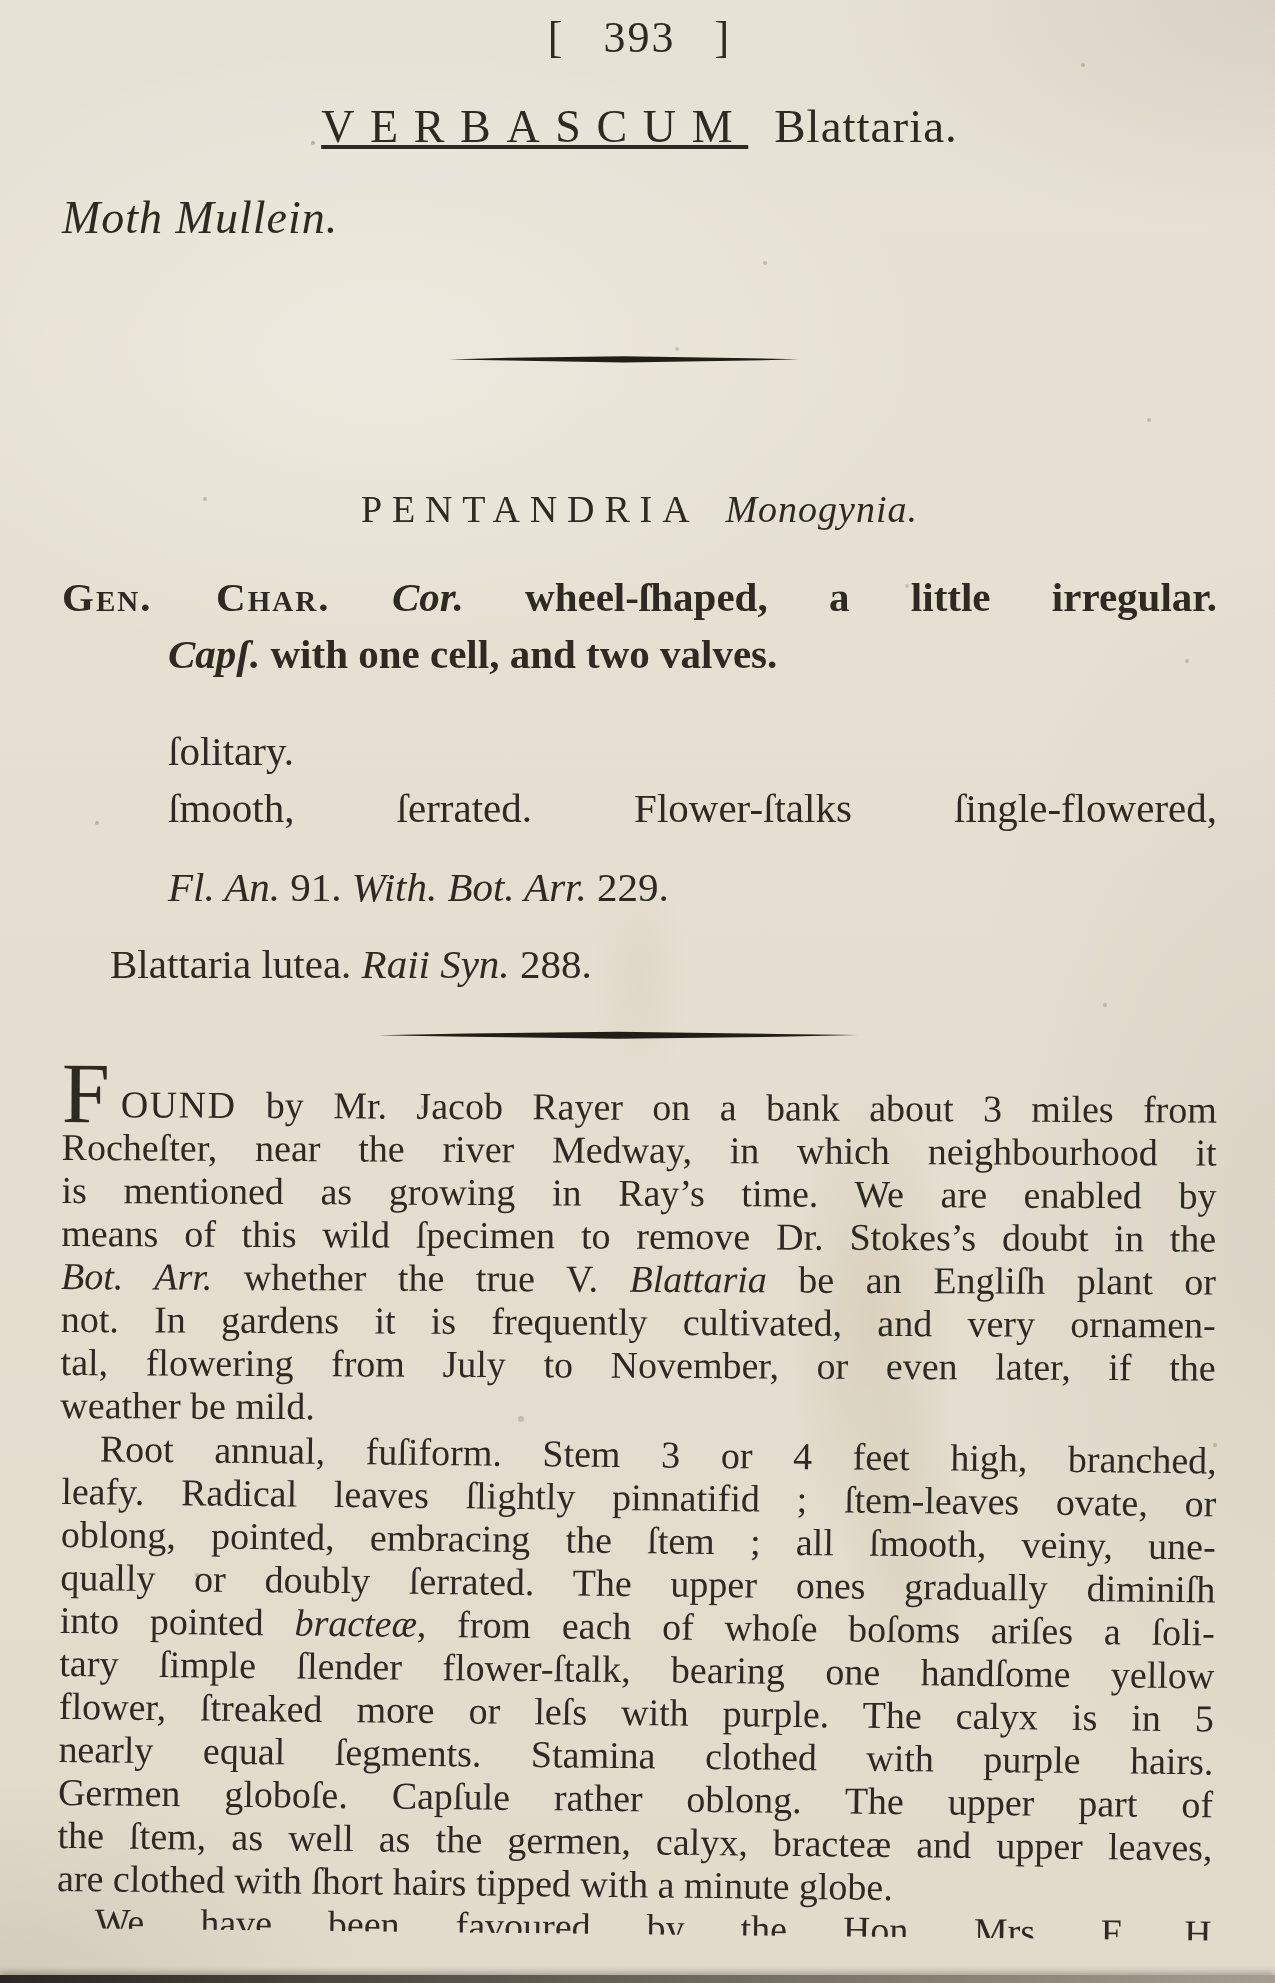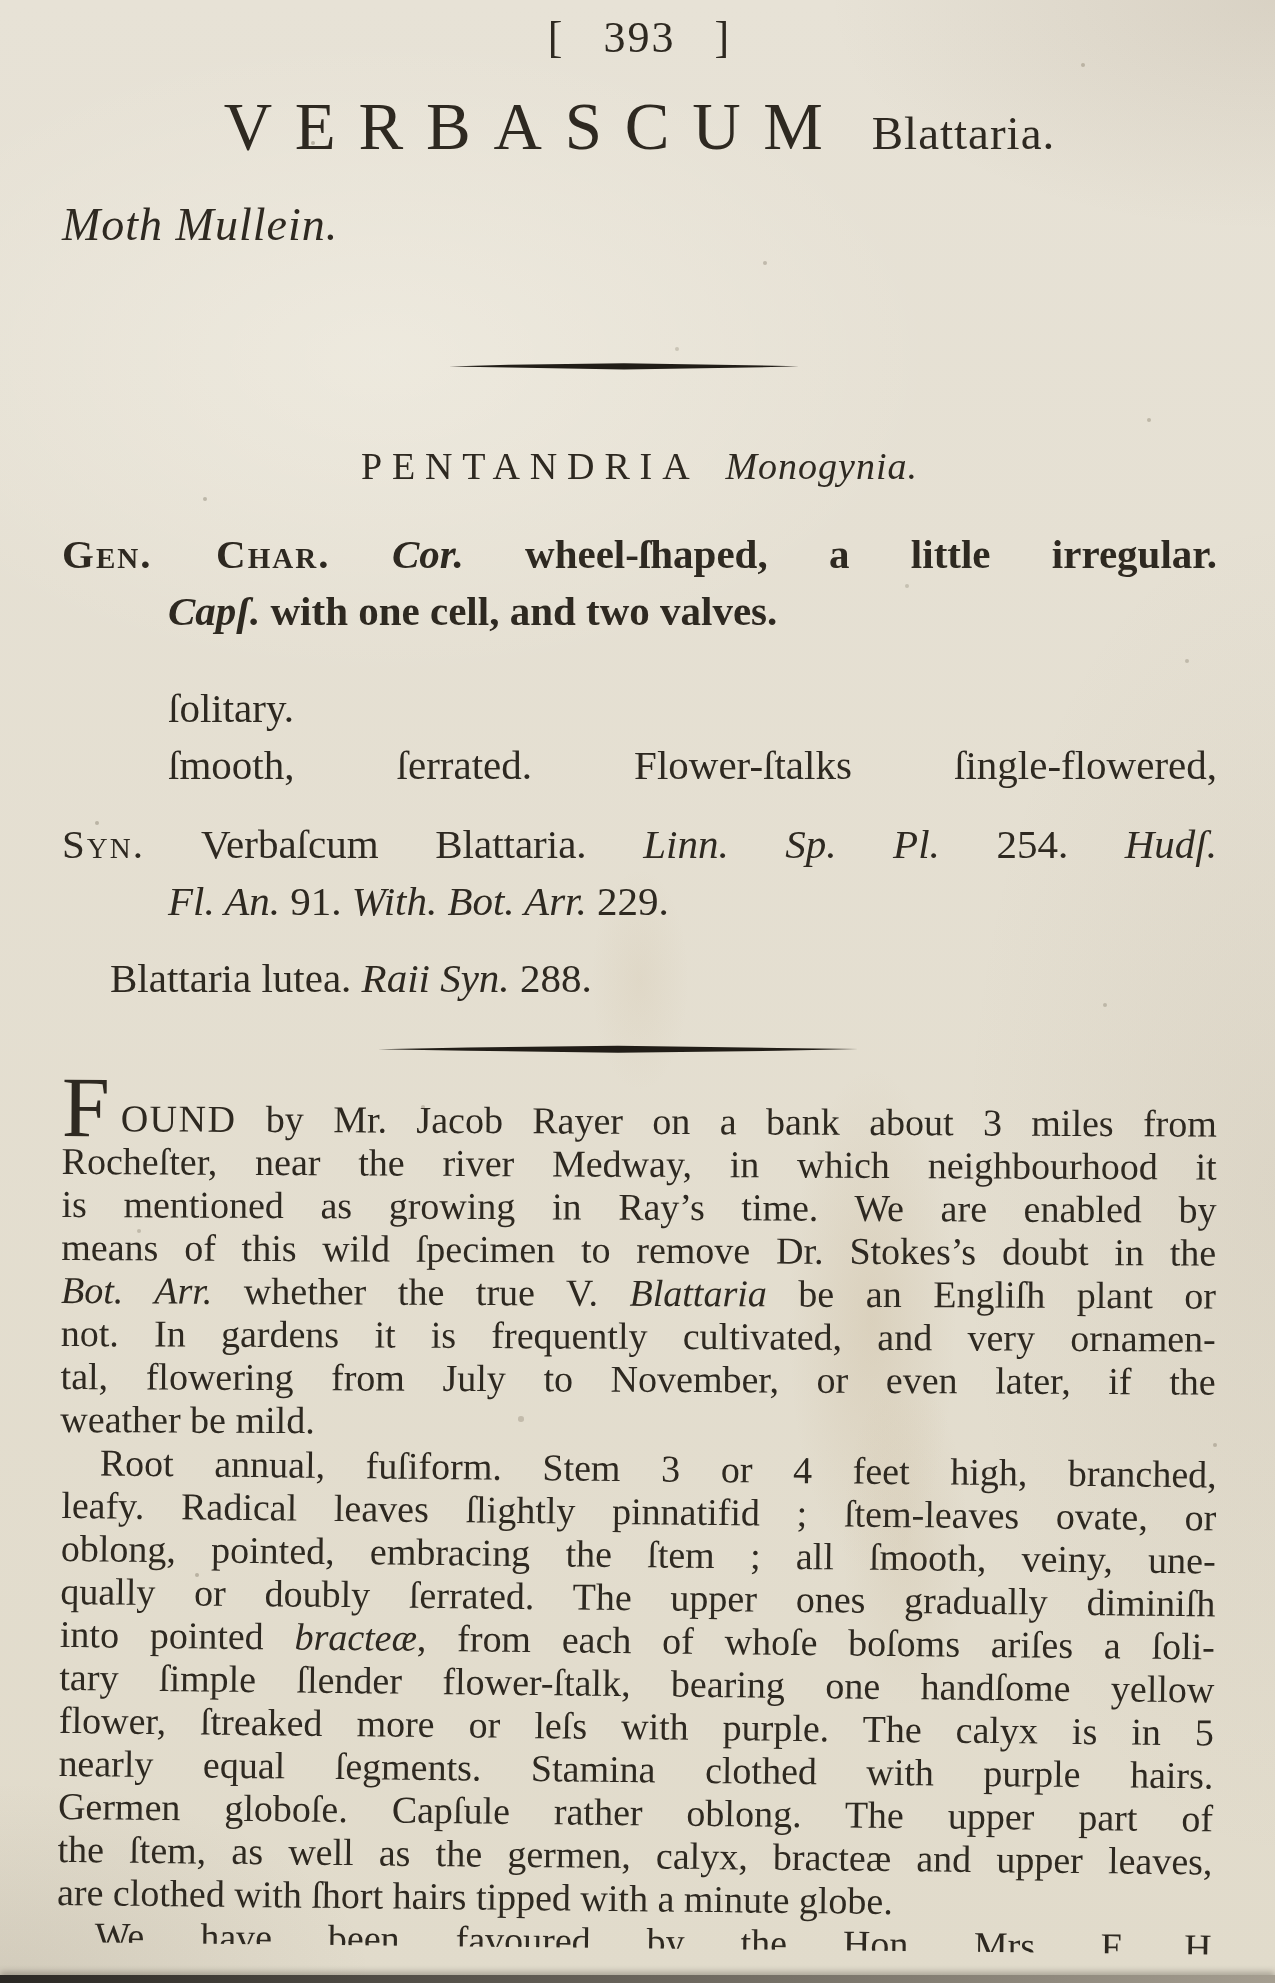--- a/index.html
+++ b/index.html
@@ -34,43 +34,44 @@
     word-spacing:26px;
     letter-spacing:2px;
   }
   .title{
     text-align:center;
     margin-top:26px;
     line-height:68px;
     white-space:nowrap;
   }
   .title .genus{
-    font-size:67px;
+    font-size:46px;
     letter-spacing:0.34em;
+    text-decoration:underline;
   }
   .title .species{
     font-size:47px;
     margin-left:26px;
     letter-spacing:1px;
   }
   .common{
     text-align:left;
     margin-top:18px;
     font-style:italic;
     font-size:46px;
     line-height:58px;
     letter-spacing:1px;
   }
   .divider{ text-align:center; }
   .divider1{ margin-top:106px; height:12px; transform:translateX(-16px); }
   .divider2{ margin-top:36px; height:12px; transform:translateX(-22px); }
   .divider svg{ display:inline-block; vertical-align:top; }
   .taxo{
     text-align:center;
-    margin-top:68px;
+    margin-top:118px;
     font-size:38px;
     line-height:52px;
     white-space:nowrap;
   }
   .taxo .klass{ letter-spacing:0.26em; }
   .taxo .order{ font-style:italic; margin-left:26px; letter-spacing:1px; }
 
   .entry{ font-size:41px; }
   .entry .line{ line-height:57px; }
   .entry-gen{ margin-top:34px;font-weight:bold; }
@@ -165,21 +166,20 @@
 
   <section class="entry entry-gen">
       <div class="line justify"><span class="sc ">Gen. Char.</span><span class="">  </span><span class="i ">Cor.</span><span class=""> wheel-ſhaped, a little irregular.</span></div>
       <div class="line left ind-hang"><span class="i ">Capſ.</span><span class=""> with one cell, and two valves.</span></div>
     </section>
   <section class="entry entry-spec">
       <div class="line left ind-hang"><span class="">ſolitary.</span></div>
       <div class="line justify ind-hang"><span class="">ſmooth, ſerrated.  Flower-ſtalks ſingle-flowered,</span></div>
     </section>
   <section class="entry entry-syn">
-      <div class="line justify"><span class="sc ">Syn.</span><span class=""> Verbaſcum Blattaria.  </span><span class="i ">Linn. Sp. Pl.</span><span class=""> 254.  </span><span class="i ">Hudſ.</span></div>
       <div class="line left ind-hang"><span class="i ">Fl. An.</span><span class=""> 91.   </span><span class="i ">With. Bot. Arr.</span><span class=""> 229.</span></div>
     </section>
   <section class="entry entry-syn2">
       <div class="line left ind-syn2"><span class="">Blattaria lutea.  </span><span class="i ">Raii Syn.</span><span class=""> 288.</span></div>
     </section>
 
   <div class="divider divider2">
     <svg width="480" height="12" viewBox="0 0 480 12" aria-hidden="true">
       <polygon points="0,6.2 90,4.6 240,2.8 400,5.0 480,6.0 400,7.8 240,9.8 90,7.8" fill="#211d17"></polygon>
     </svg>

